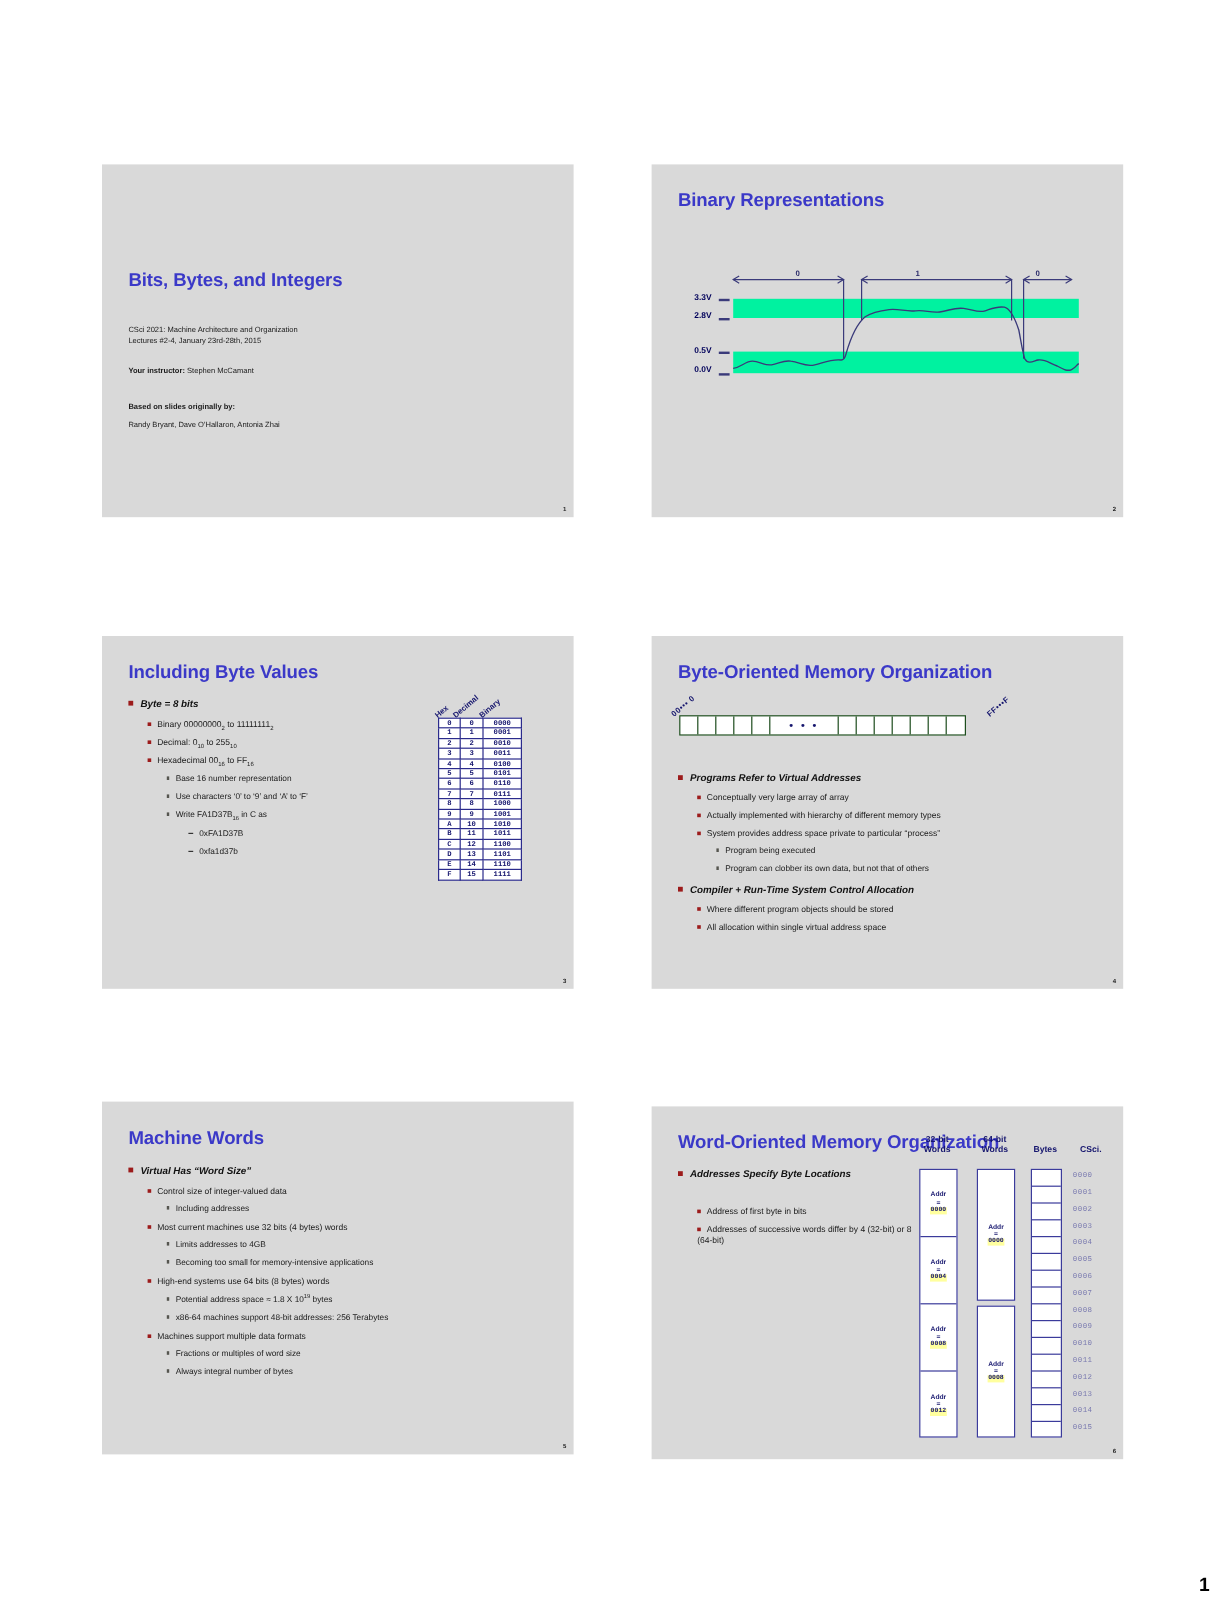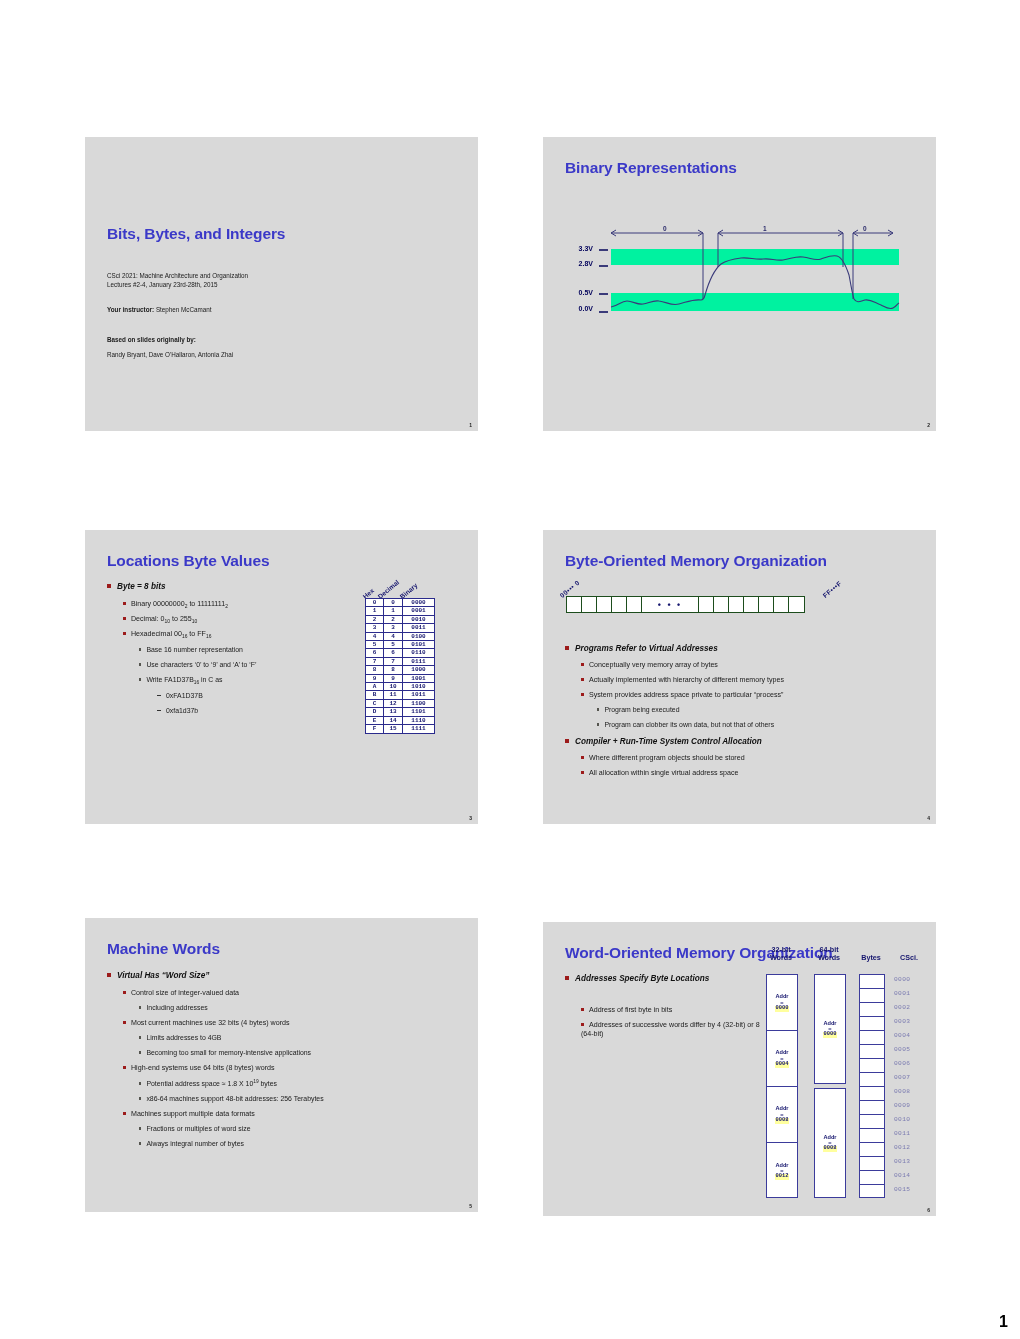--- a/index.html
+++ b/index.html
@@ -359,21 +359,21 @@
     <div class="s1-meta" style="top:168px;">
       <span class="b">Your instructor:</span>
       <span>Stephen McCamant</span>
     </div>
     <div class="s1-meta b" style="top:198px;">Based on slides originally by:</div>
     <div class="s1-meta" style="top:213px;">Randy Bryant, Dave O'Hallaron, Antonia Zhai</div>
     <div class="slide-num">1</div>
   </div>
 
   <div class="slide" style="left:85px; top:530px;">
-    <div class="title">Locations Byte Values</div>
+    <div class="title">Including Byte Values</div>
 
     <div class="bl lvl1" style="left:22px; top:52px;">
       <span class="mk"></span><span>Byte = 8 bits</span>
     </div>
     <div class="bl lvl2" style="left:38px; top:70px;">
       <span class="mk"></span><span>Binary 00000000<sub>2</sub> to 11111111<sub>2</sub></span>
     </div>
     <div class="bl lvl2" style="left:38px; top:85px;">
       <span class="mk"></span><span>Decimal: 0<sub>10</sub> to 255<sub>10</sub></span>
     </div>
@@ -509,21 +509,21 @@
       <div class="byte-cell"></div>
       <div class="byte-cell"></div>
       <div class="byte-cell"></div>
       <div class="byte-cell"></div>
     </div>
 
     <div class="bl lvl1" style="left:22px; top:114px;">
       <span class="mk"></span><span>Programs Refer to Virtual Addresses</span>
     </div>
     <div class="bl lvl2" style="left:38px; top:131px;">
-      <span class="mk"></span><span>Conceptually very memory array of bytes</span>
+      <span class="mk"></span><span>Conceptually very large array of array</span>
     </div>
     <div class="bl lvl2" style="left:38px; top:146px;">
       <span class="mk"></span><span>Actually implemented with hierarchy of different memory types</span>
     </div>
     <div class="bl lvl2" style="left:38px; top:161px;">
       <span class="mk"></span><span>System provides address space private to particular “process”</span>
     </div>
     <div class="bl lvl3" style="left:54px; top:176px;">
       <span class="mk"></span><span>Program being executed</span>
     </div>

